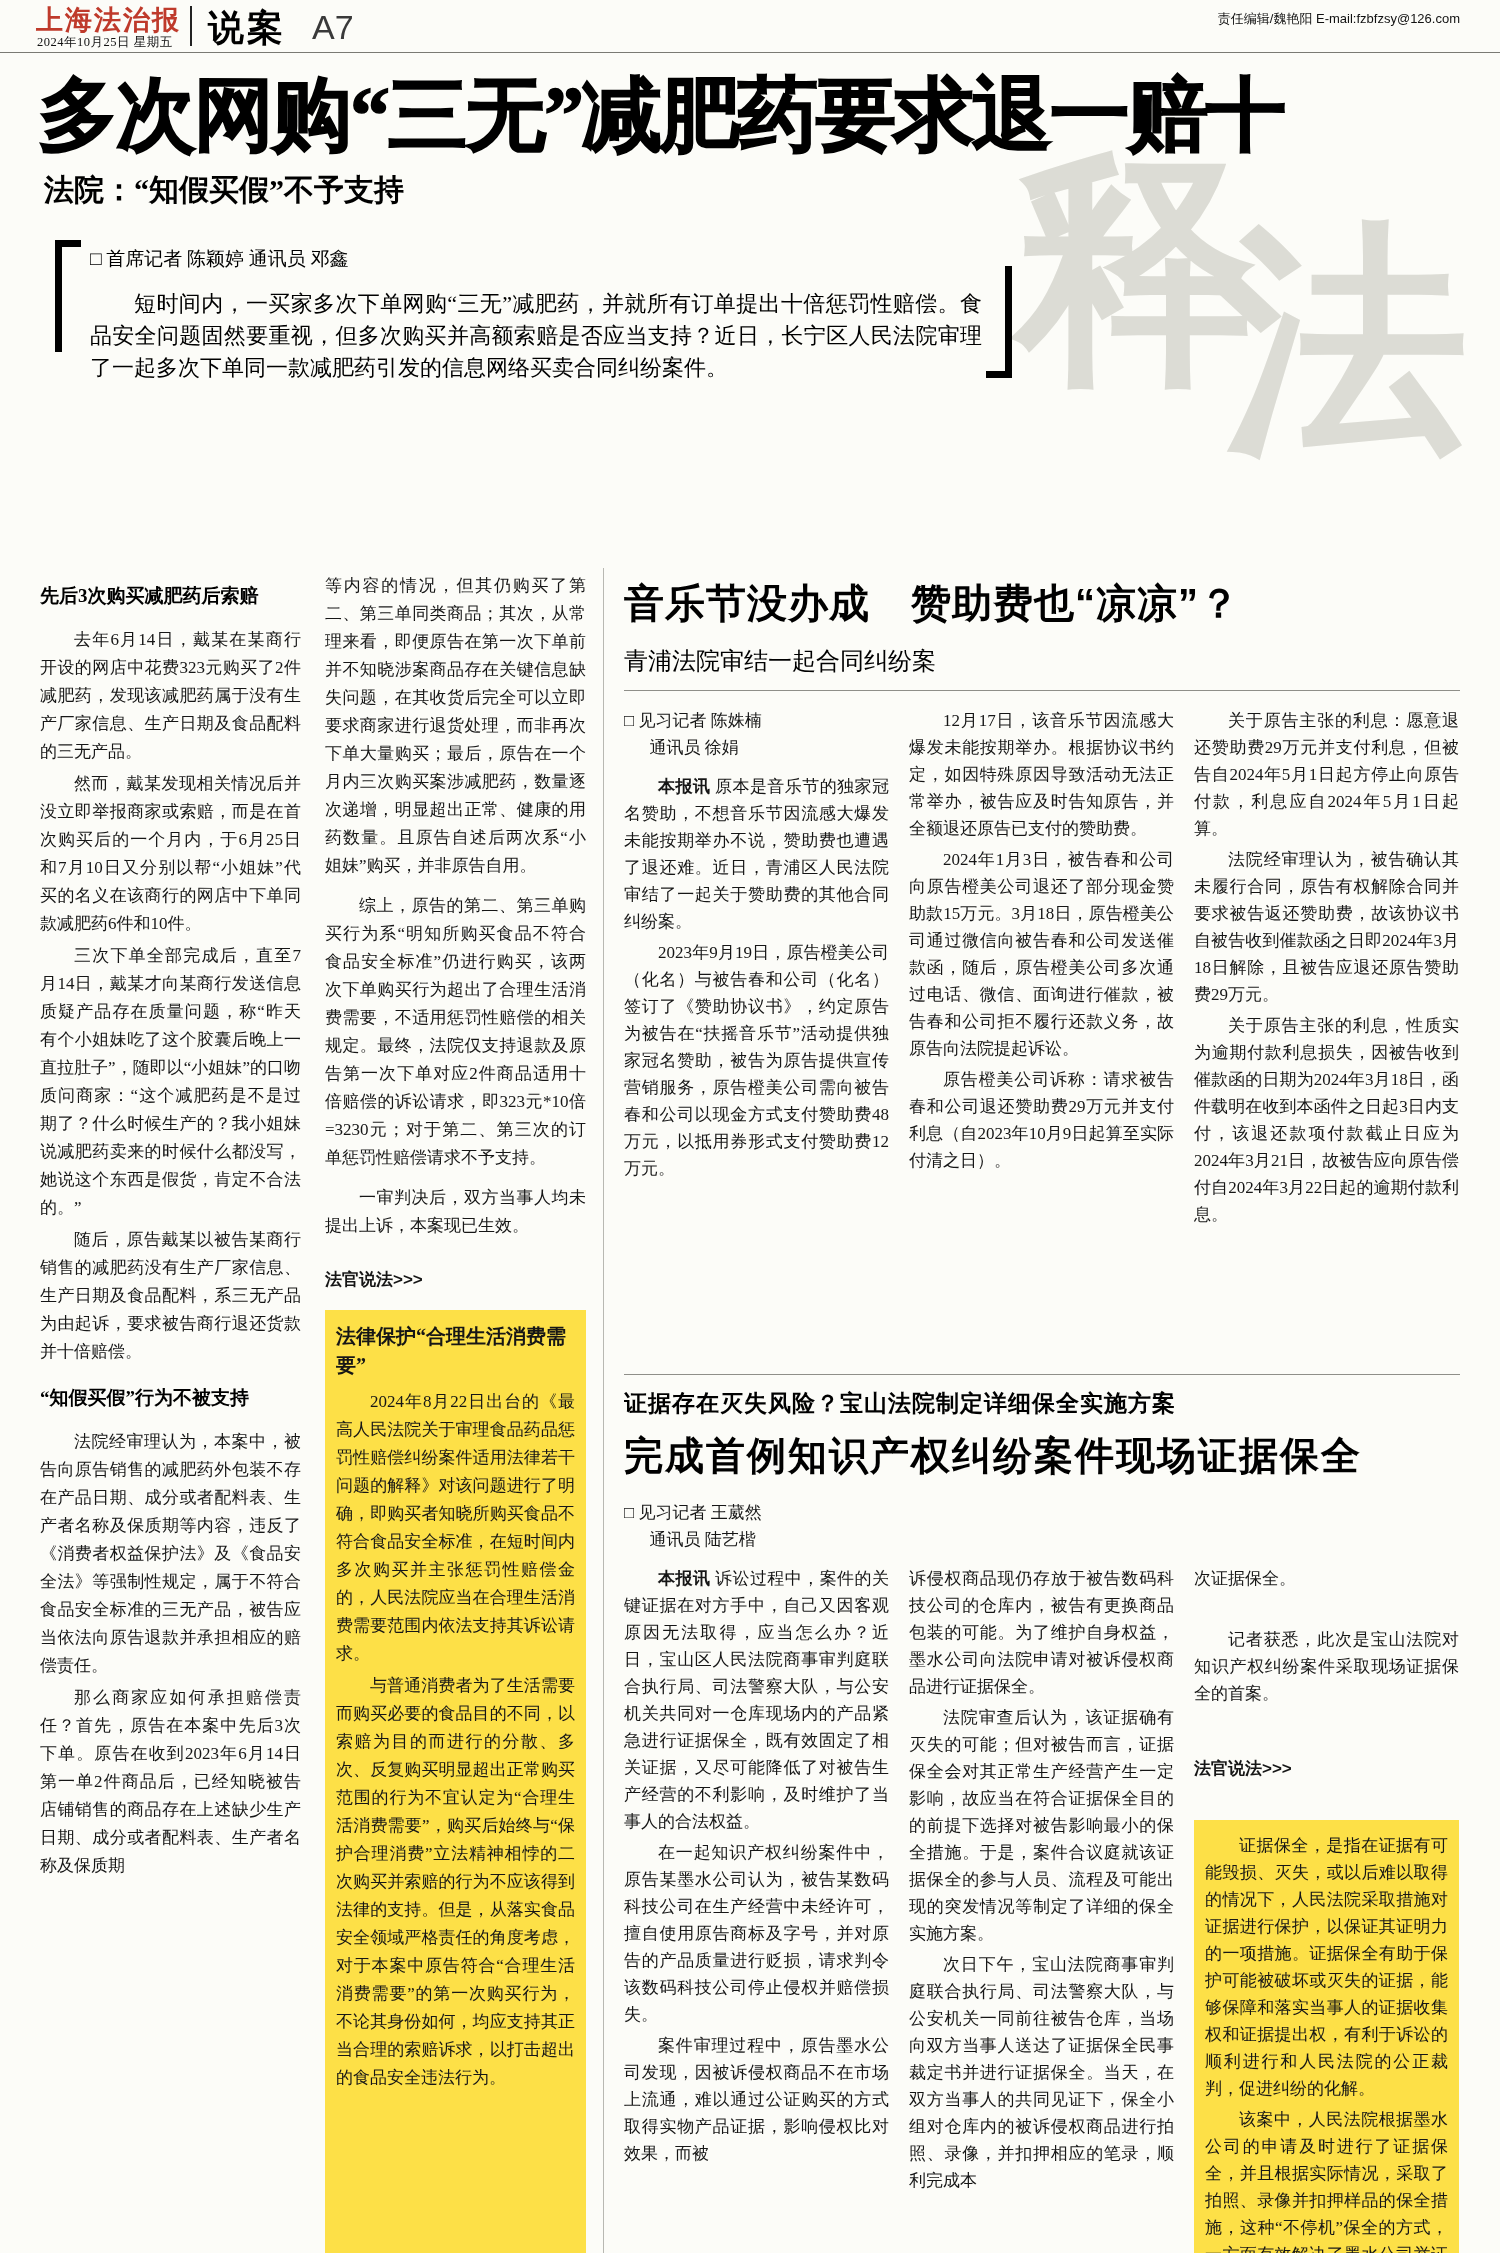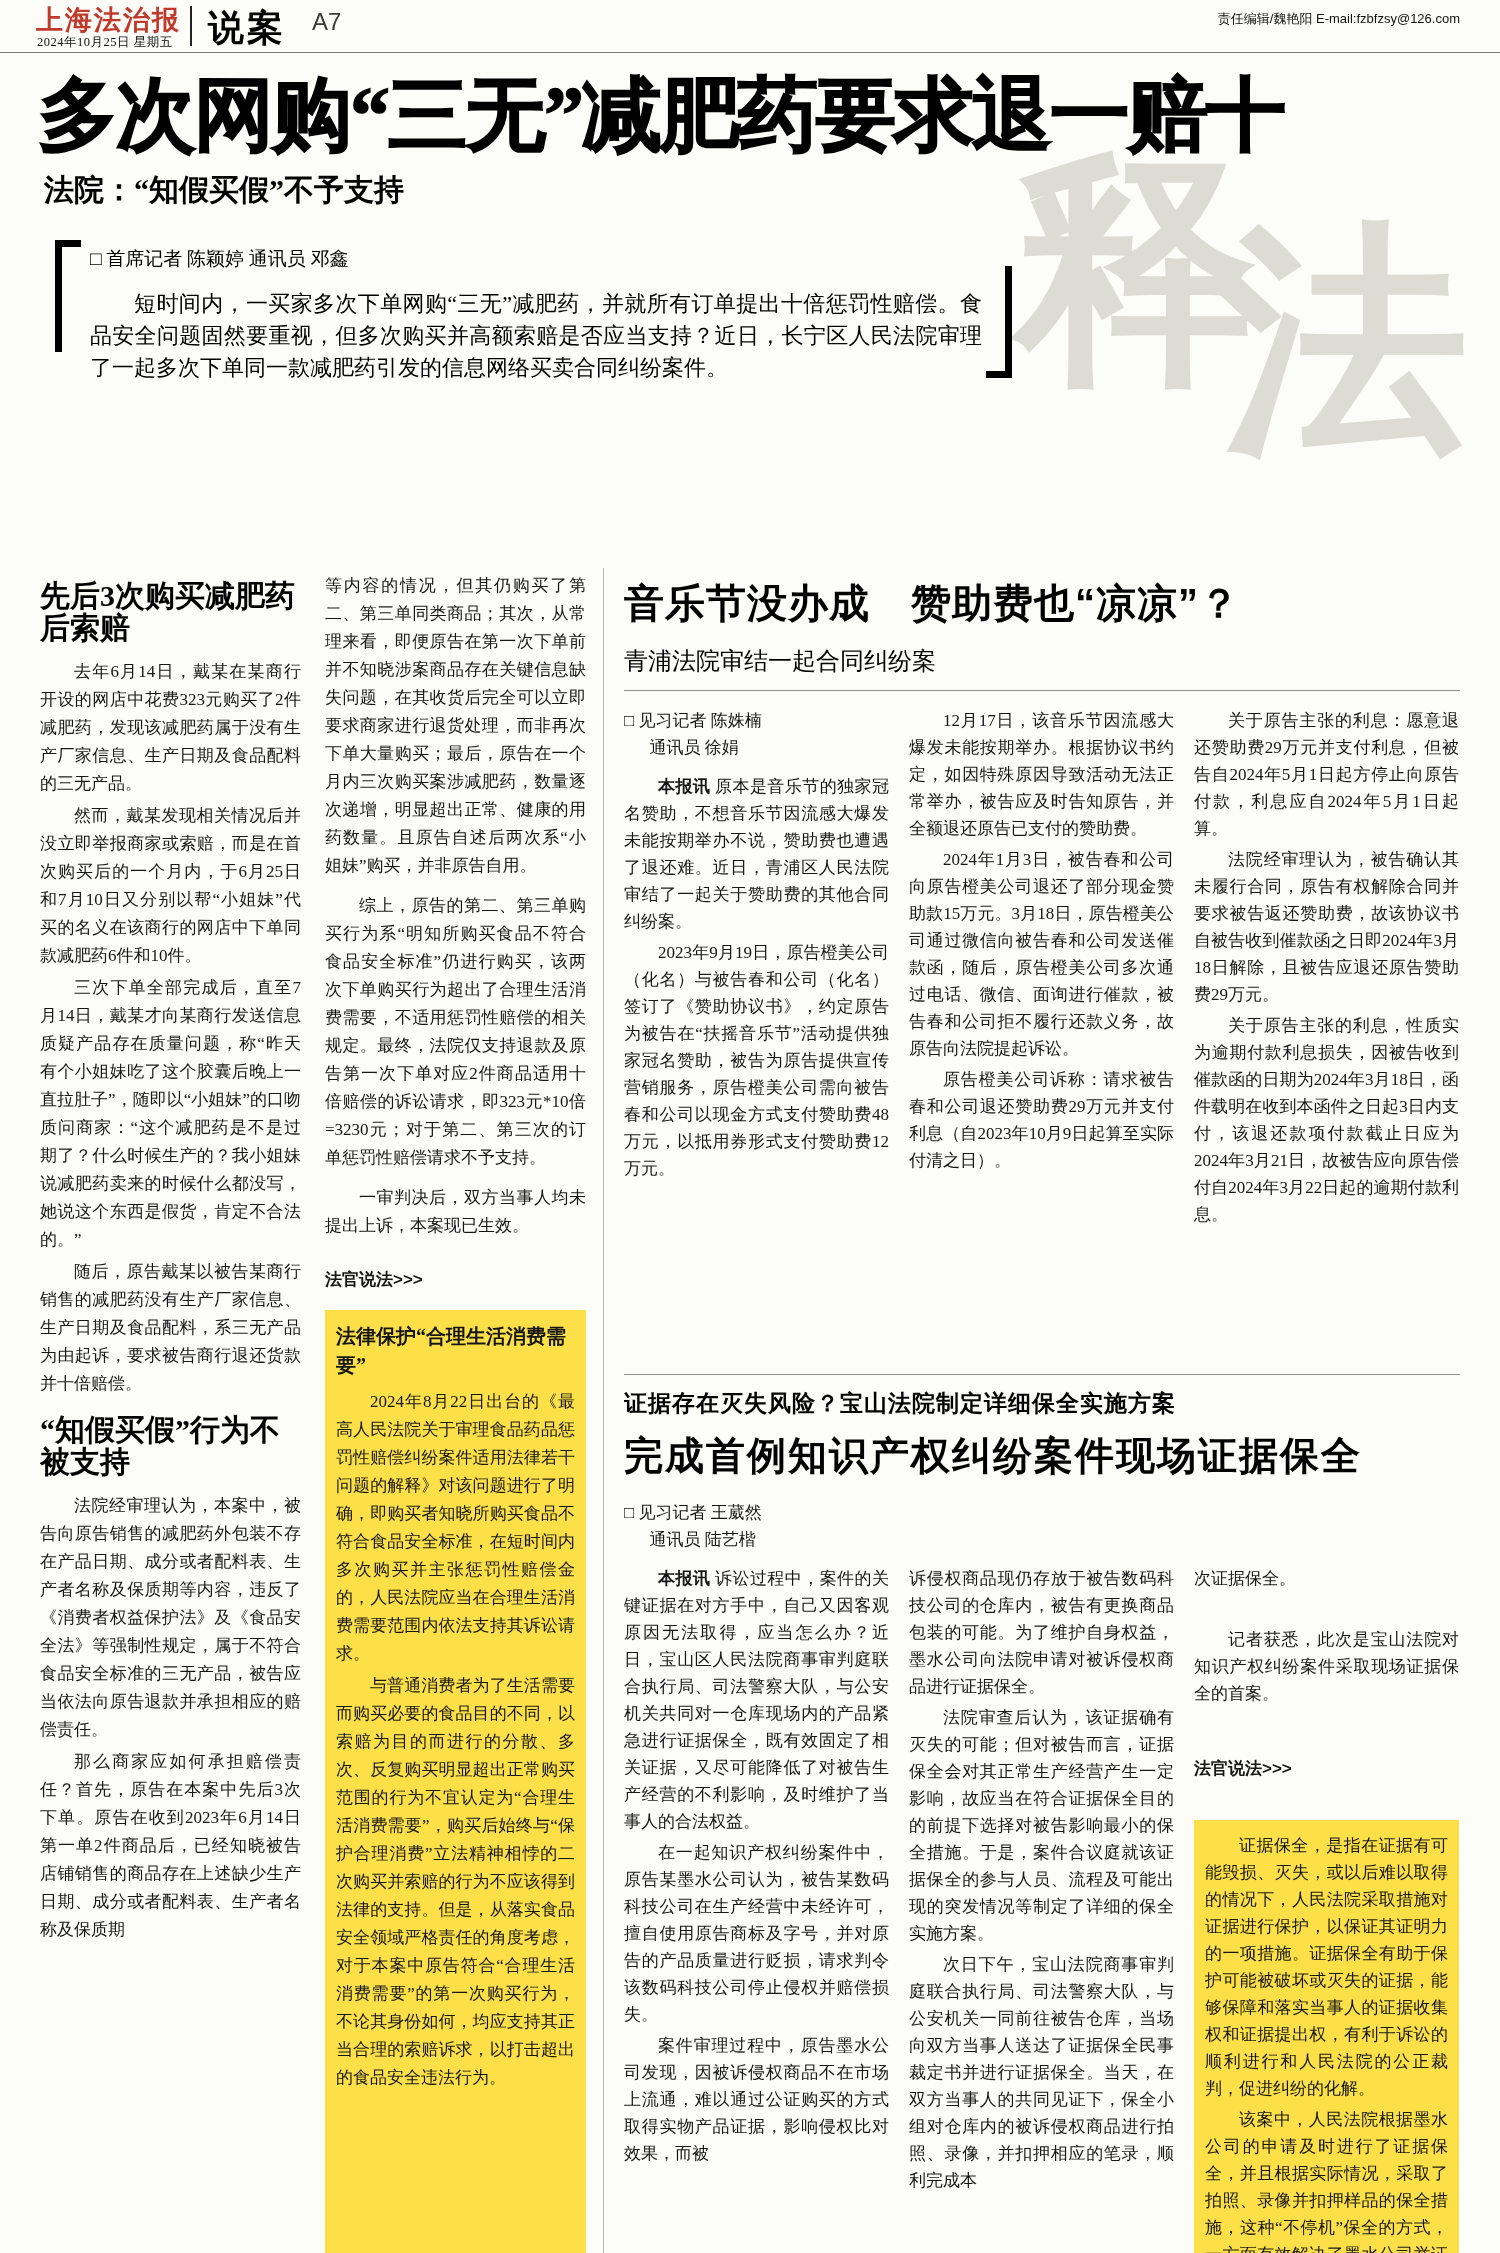--- a/index.html
+++ b/index.html
@@ -10,21 +10,21 @@
     font-family:"Liberation Serif","DejaVu Serif",serif;
     color:#161616;
   }
   
   .logo { position:absolute; left:36px; top:2px; font-size:27px; font-weight:bold;
           color:#bf3a2b; letter-spacing:2px; white-space:nowrap; }
   .date-line { position:absolute; left:37px; top:34px; font-size:12.5px; color:#111; letter-spacing:0.5px; }
   .hdr-div { position:absolute; left:190px; top:6px; width:2px; height:40px; background:#222; }
   .section-name { position:absolute; left:208px; top:4px; font-size:36px; font-weight:bold;
                   font-family:"Liberation Sans","DejaVu Sans",sans-serif; letter-spacing:3px; color:#000; }
-  .page-no { position:absolute; left:312px; top:8px; font-size:24px; color:#3a3a3a;
+  .page-no { position:absolute; left:312px; top:8px; font-size:34px; color:#3a3a3a;
              font-family:"Liberation Sans","DejaVu Sans",sans-serif; }
   .editor-info { position:absolute; right:40px; top:10px; font-size:13px; color:#111;
                  font-family:"Liberation Sans","DejaVu Sans",sans-serif; }
   .top-rule { position:absolute; left:0; top:52px; width:1500px; height:1px; background:#7a7a74; }
 
   
   .wm { position:absolute; color:#dddDD6; color:#dcdcd5; z-index:1; font-weight:bold; user-select:none; }
   .wm-1 { left:1012px; top:108px; font-size:246px; }
   .wm-2 { left:1222px; top:178px; font-size:246px; }
 
@@ -54,21 +54,21 @@
   .gray-box { background:#fde047; padding:12px 11px; }
   .box-heading { font-weight:bold; font-size:20px; line-height:29px; margin-bottom:8px; }
 
   
   .left-article { position:absolute; left:40px; top:572px; width:546px; height:1681px; z-index:2;
                   display:flex; gap:24px; overflow:hidden;
                   font-size:17px; line-height:28px; }
   .la-col { width:261px; }
   .la-col-2 { display:flex; flex-direction:column;gap:8px; }
   .la-col-2 .gray-box { flex:1; }
-  .la-heading { font-size:30px; line-height:32px; font-weight:bold; margin:16px 0 14px 0; color:#000; }
+  .la-heading { font-size:19px; line-height:32px; font-weight:bold; margin:16px 0 14px 0; color:#000; }
   .la-heading.first { margin-top:8px; }
 
   
   .music { position:absolute; left:624px; top:576px; width:836px; height:780px; z-index:2; overflow:hidden; }
   .music-headline { font-size:40px; font-weight:900; color:#000; letter-spacing:1px;
                     font-family:"Liberation Sans","DejaVu Sans",sans-serif; }
   .music-subheadline { font-size:24px; margin-top:14px; color:#000; }
   .music-rule { height:1px; background:#8f8f89; margin-top:13px; }
   .story-cols { display:flex; gap:20px; margin-top:16px; font-size:17px; line-height:27px; }
   .s-col { width:265px; }

